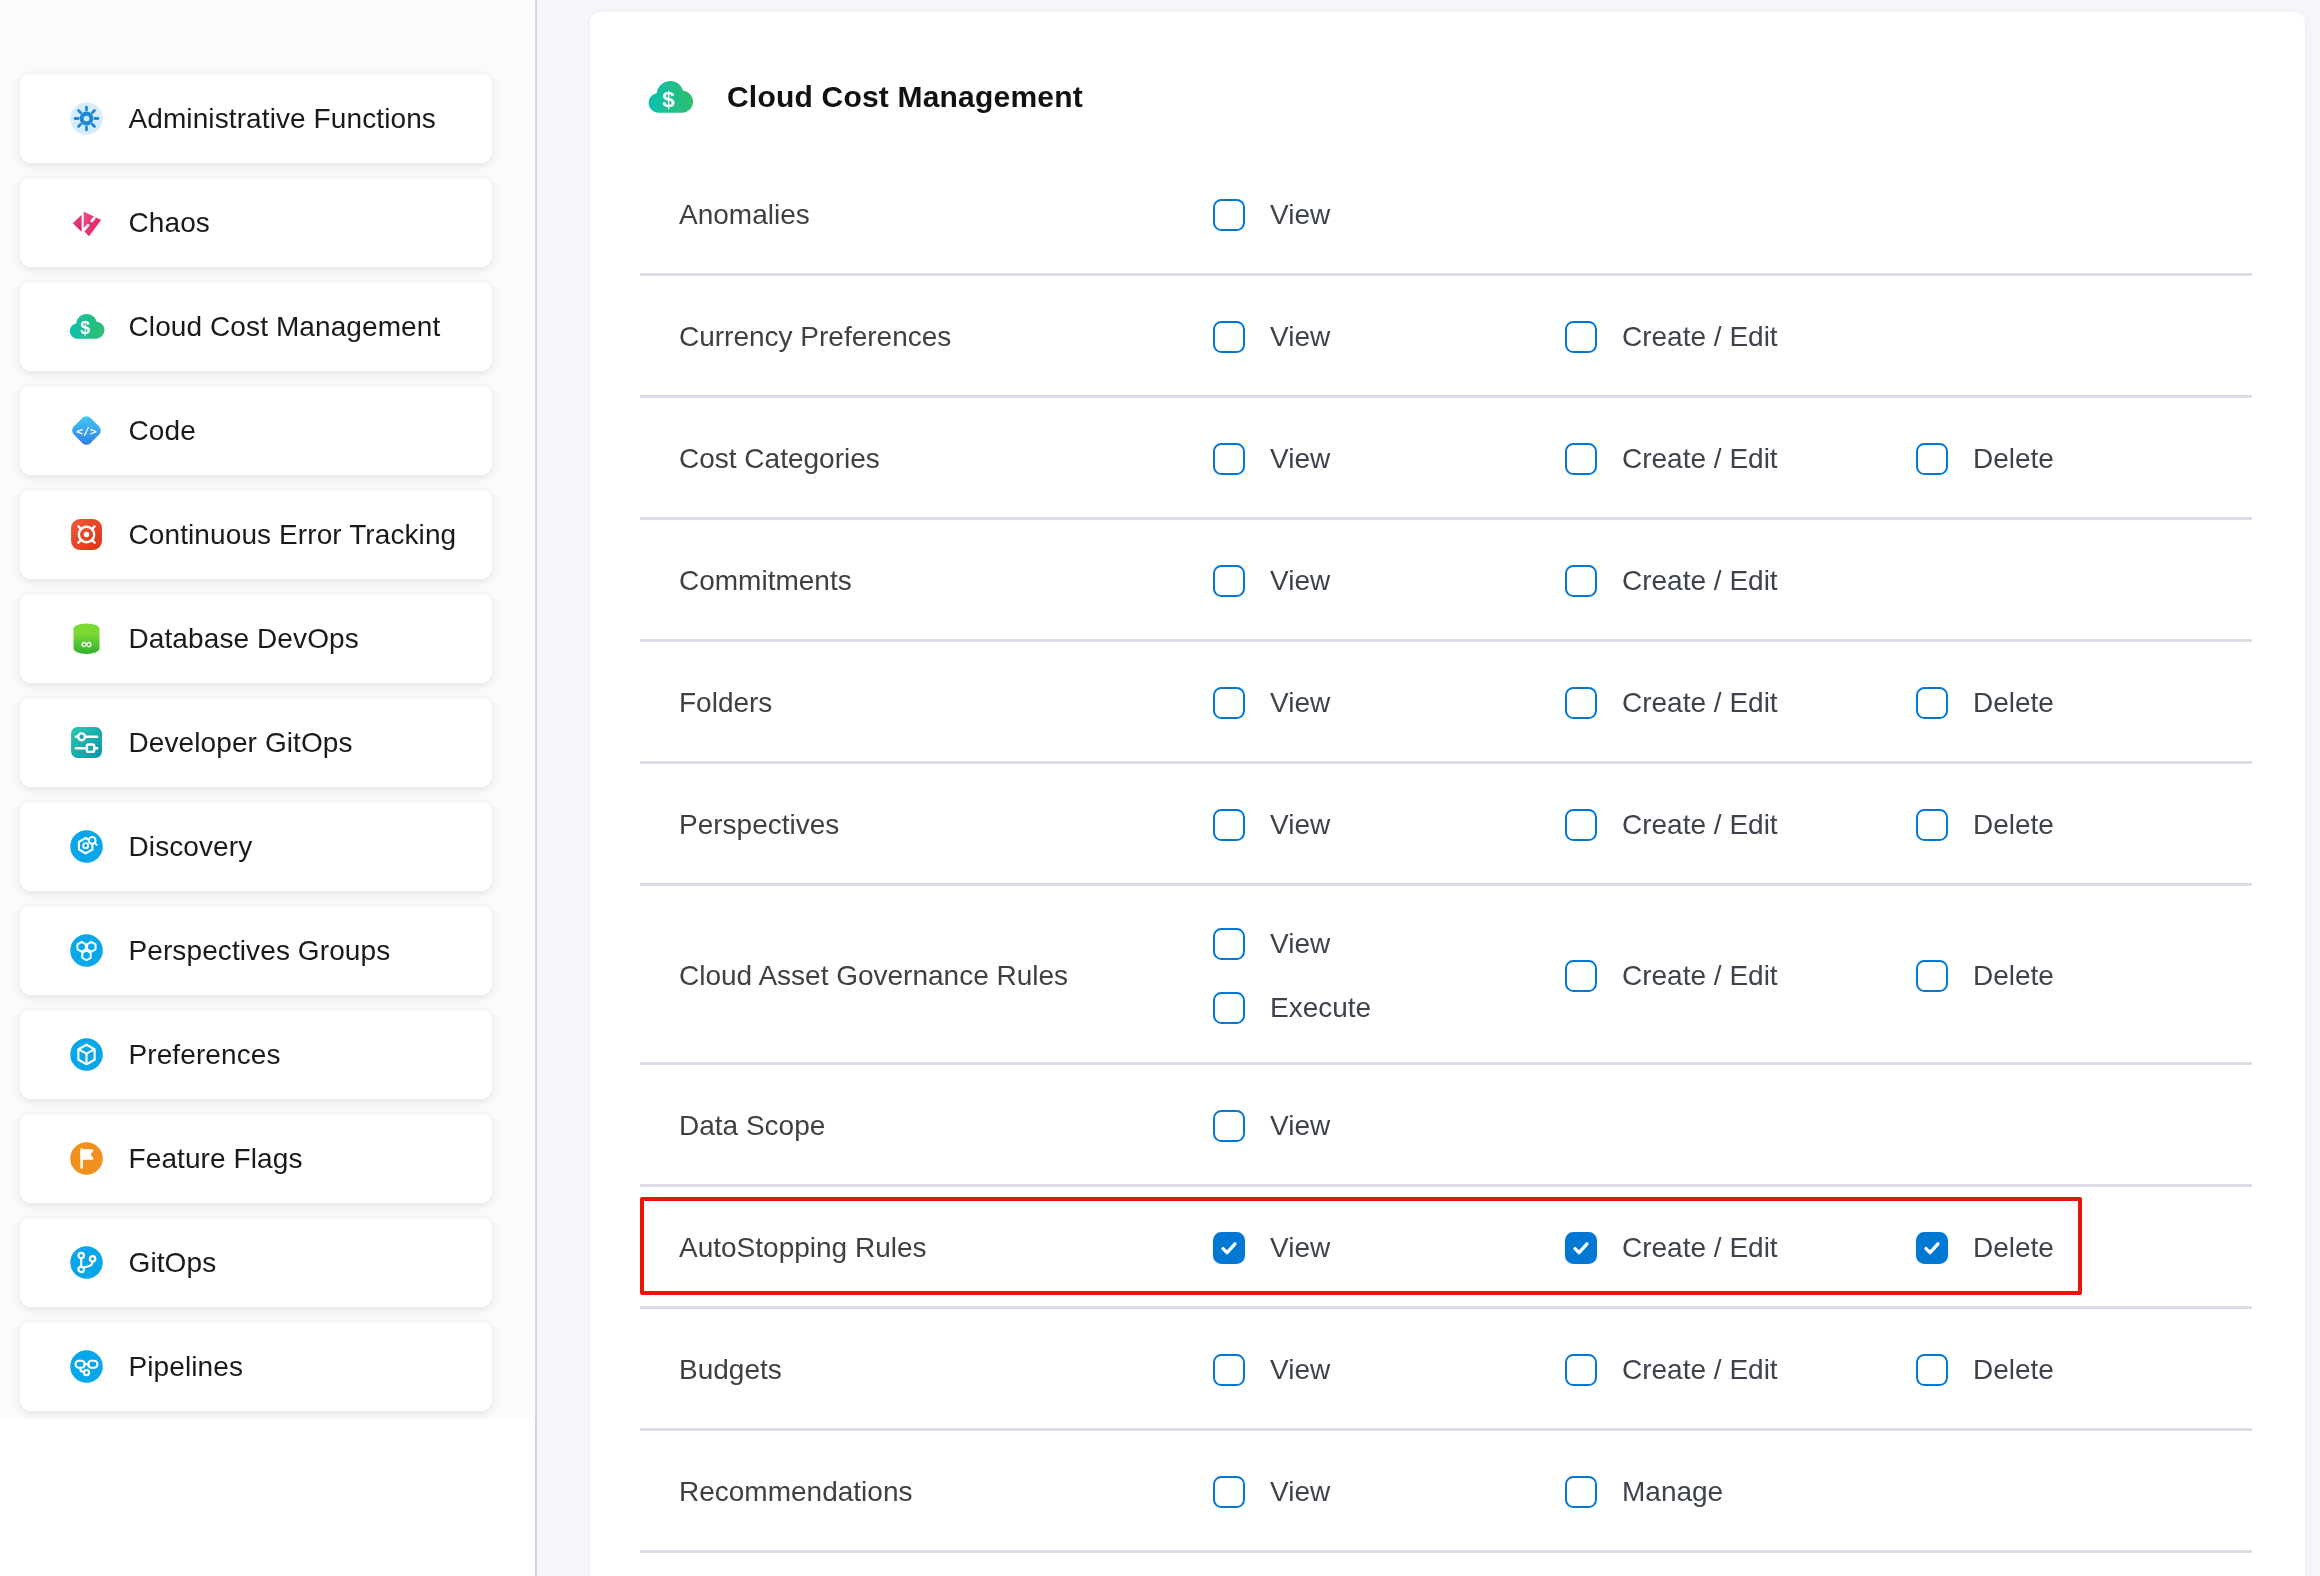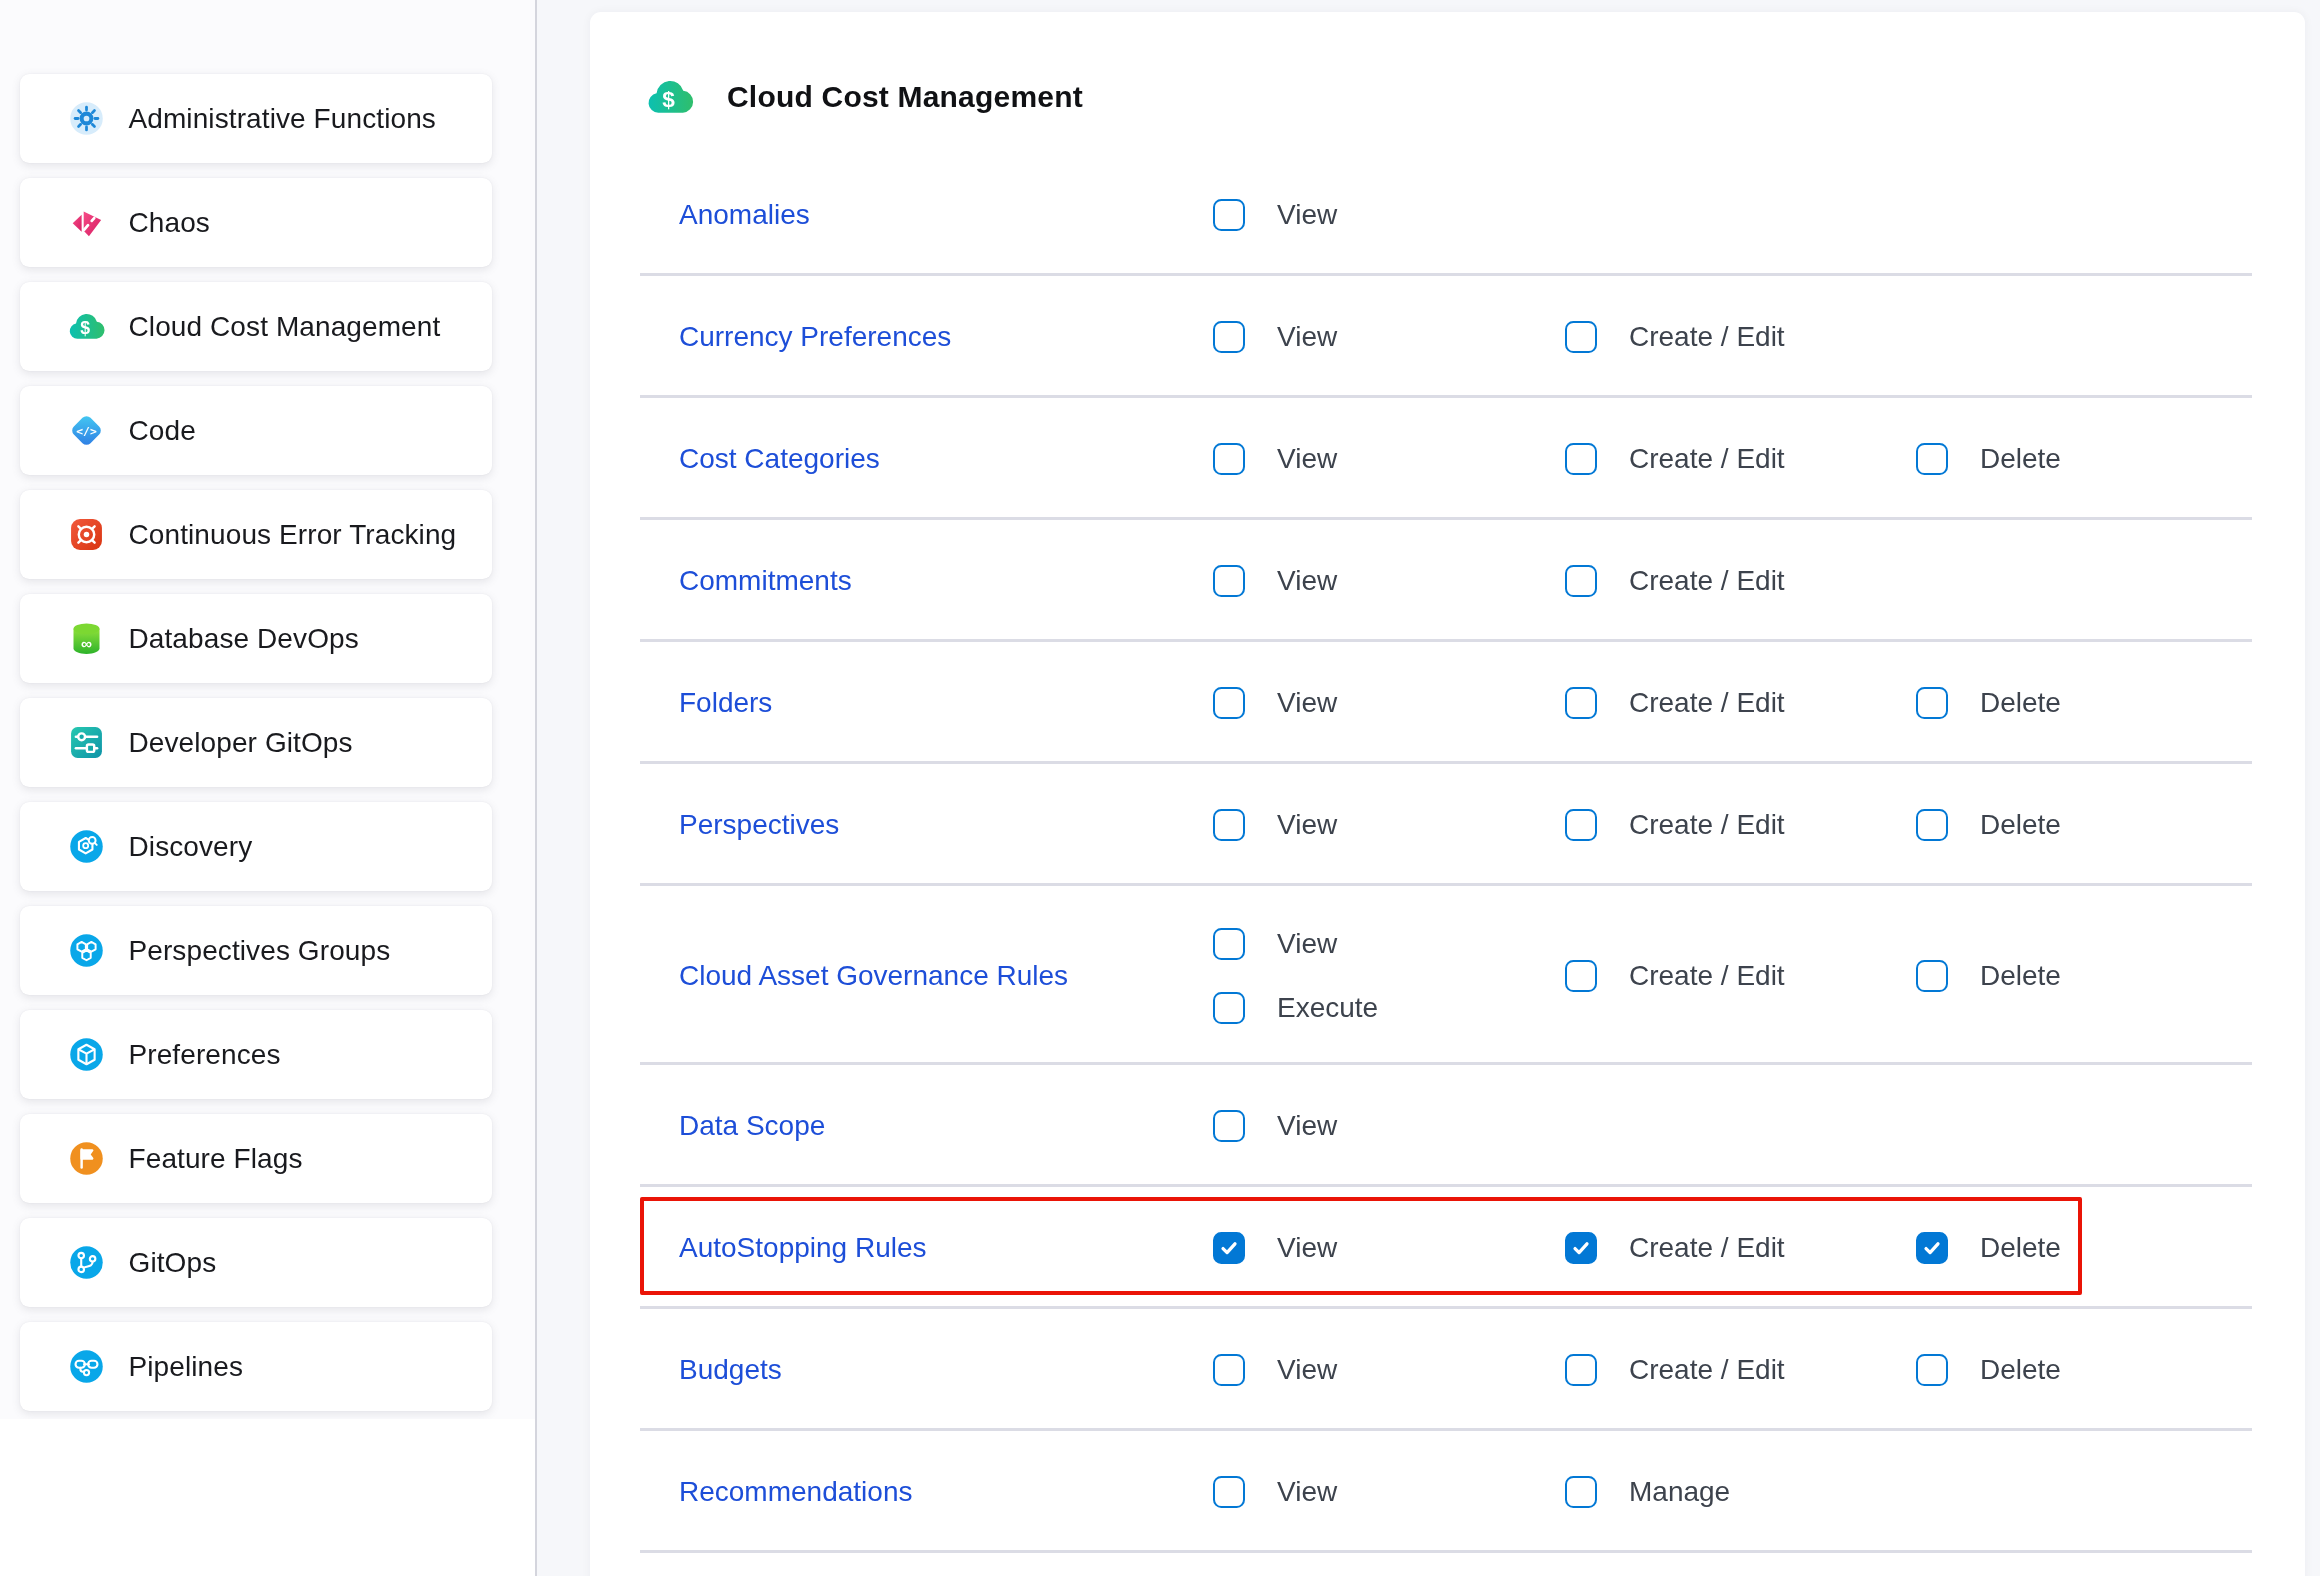--- a/index.html
+++ b/index.html
@@ -49,30 +49,30 @@
   .perm-row{
     position:relative; height:122px; display:flex; align-items:stretch;
   }
   .perm-row.tall{ height:179px; }
   .perm-row::after{
     content:""; position:absolute; left:50px; right:53px; bottom:0; height:2.8px;
     background:#dbdce5;
   }
   .row-label{
     flex:0 0 623px; padding-left:89px; display:flex; align-items:center;
-    font-size:28px; color:#1d4ed8; white-space:nowrap;
+    font-size:28px; color:#404040; white-space:nowrap;
   }
   .perm-col{
     display:flex; flex-direction:column; justify-content:center;
     align-items:flex-start; gap:32px;
   }
   .perm-col.col0{ flex:0 0 352px; }
   .perm-col.col1{ flex:0 0 351px; }
   .perm-col.col2{ flex:1 1 auto; }
-  .perm-item{ display:flex; align-items:flex-start; gap:32px; cursor:pointer; }
+  .perm-item{ display:flex; align-items:flex-start; gap:25px; cursor:pointer; }
   .checkbox{
     width:32px; height:32px; border-radius:8.3px; flex:0 0 32px;
     border:2.8px solid var(--accent); background:#ffffff;
     display:flex; align-items:center; justify-content:center;
   }
   .checkbox.checked{ border-color:var(--accent); background:var(--accent); }
   .checkbox svg{ width:22px; height:22px; }
   .perm-label{ font-size:28px; color:#3d434d; white-space:nowrap; }
 
   .highlight-box{

